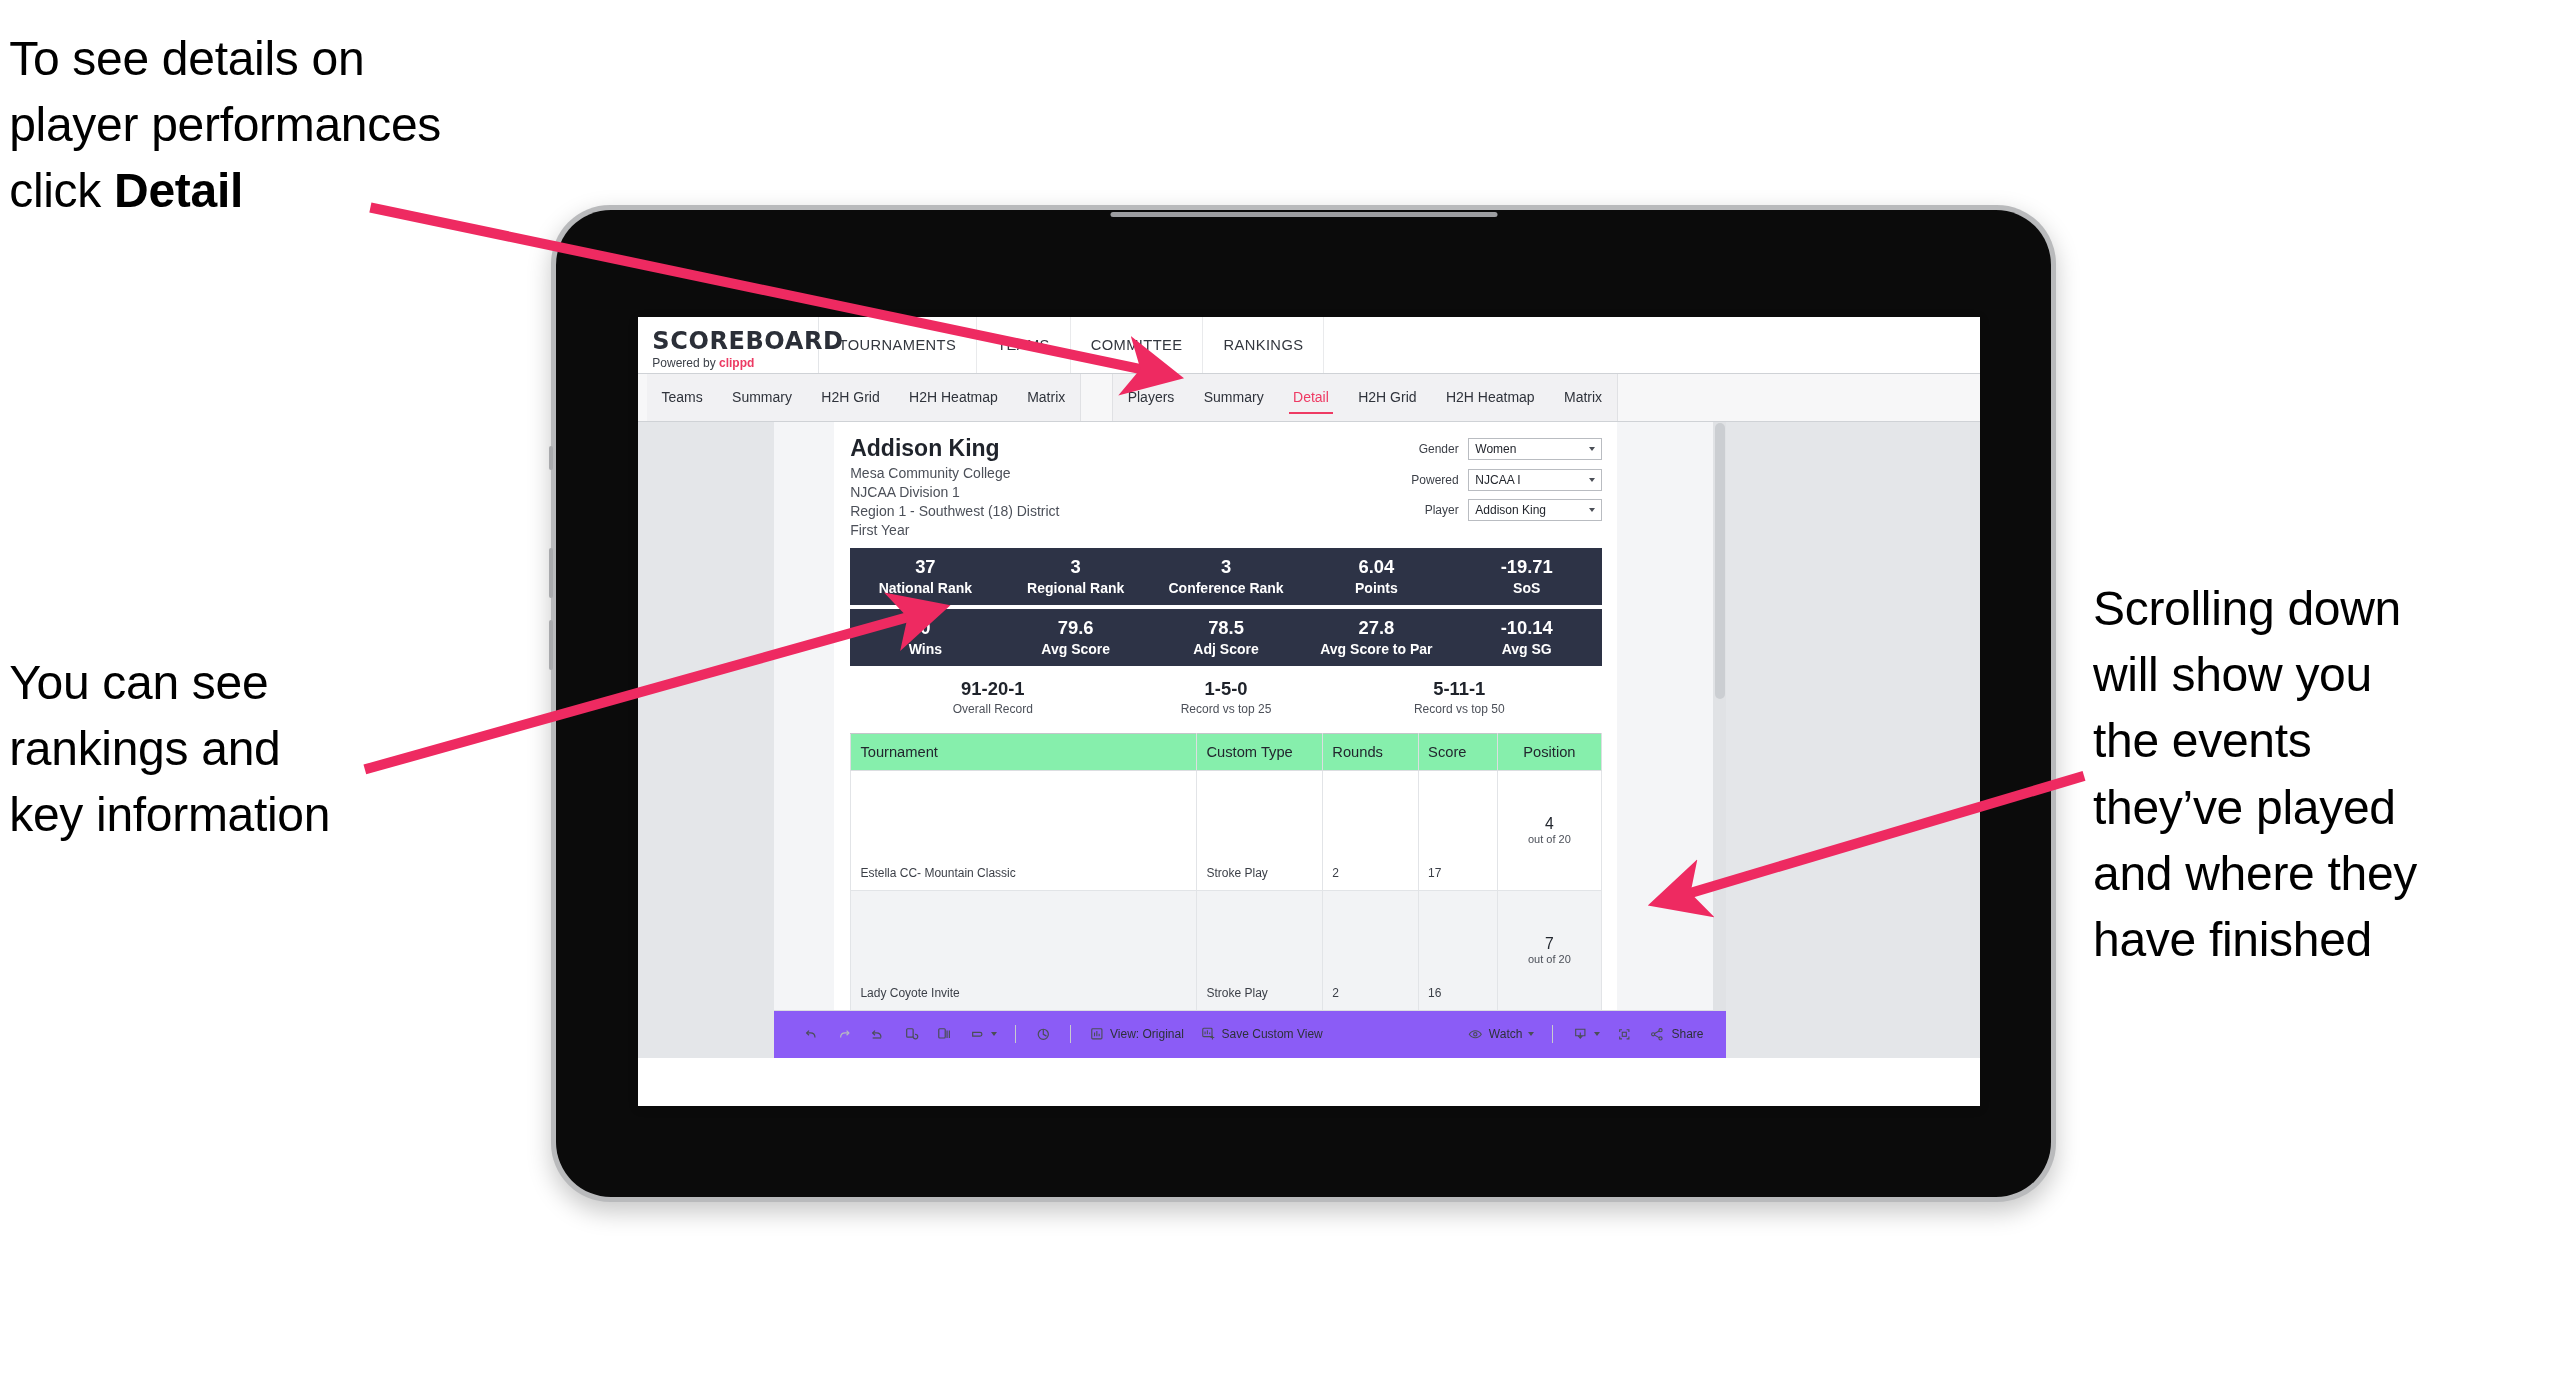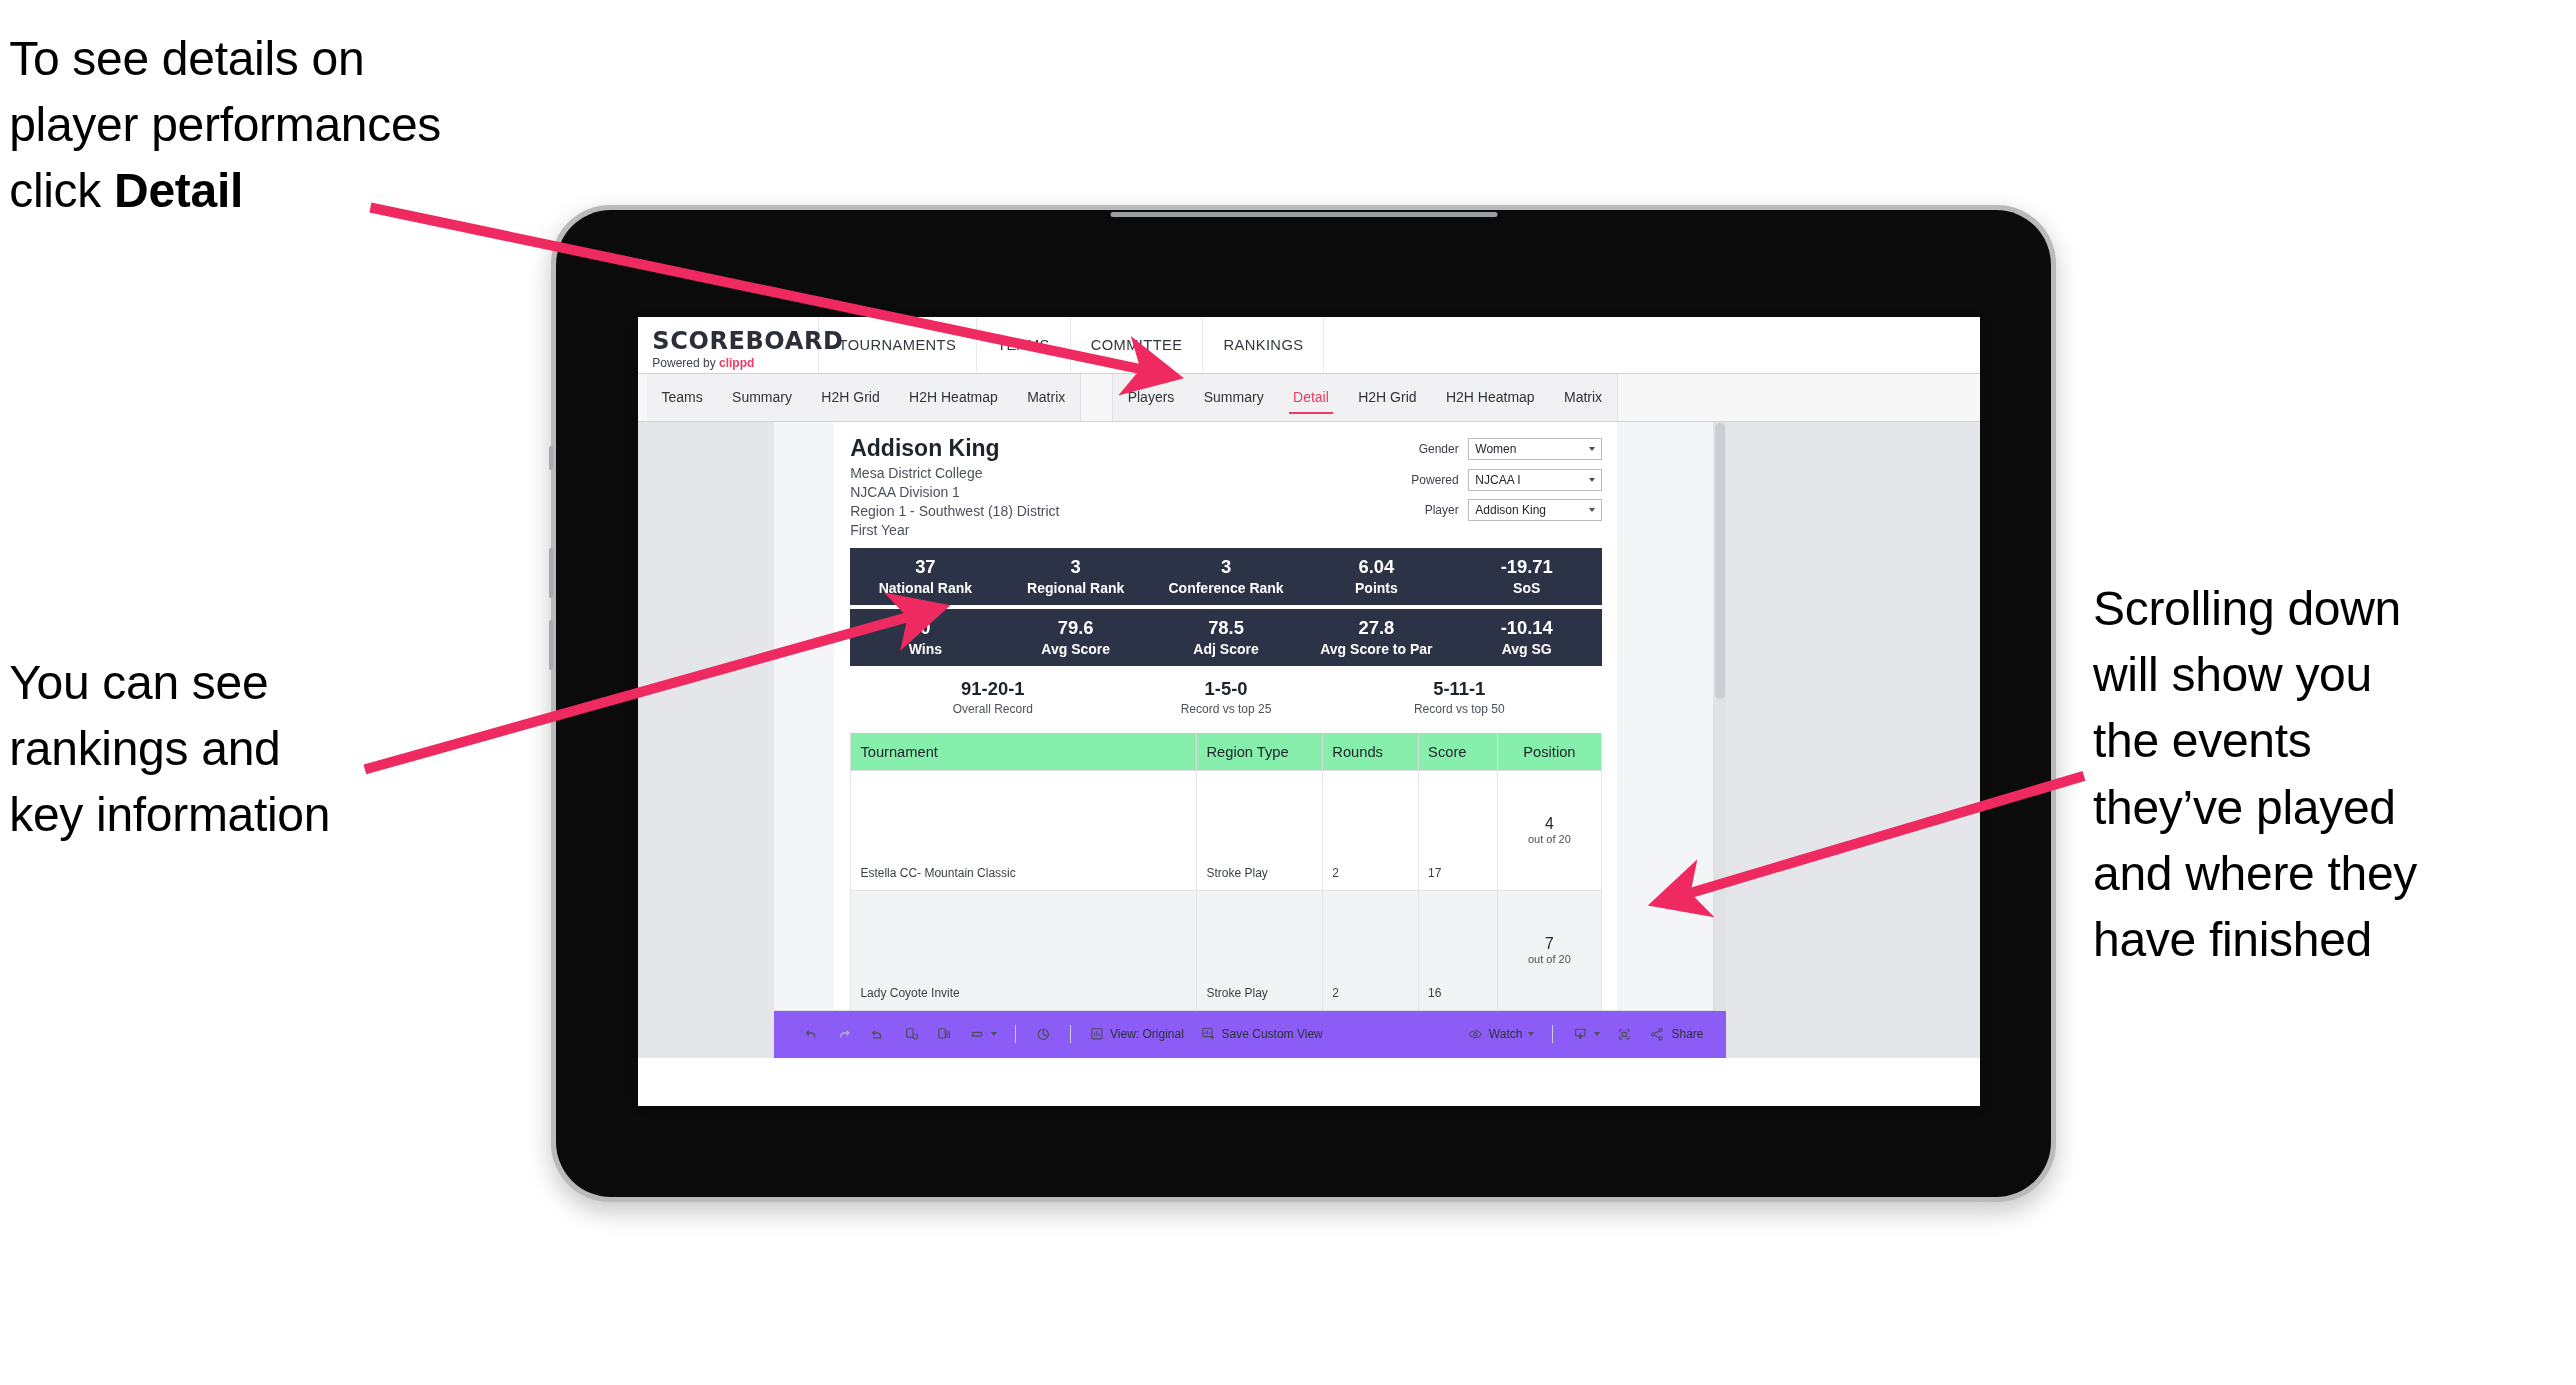--- a/index.html
+++ b/index.html
@@ -478,21 +478,21 @@
         </div>
       </div>
 
       <div id="viz-area">
         <div id="viz-card">
           <div id="viz-inner">
 
             <div id="player-head">
               <div>
                 <div id="player-name">Addison King</div>
-                <div class="player-meta">Mesa District College</div>
+                <div class="player-meta">Mesa Community College</div>
                 <div class="player-meta">NJCAA Division 1</div>
                 <div class="player-meta">Region 1 - Southwest (18) District</div>
                 <div class="player-meta">First Year</div>
               </div>
 
               <div id="filters">
                 <div class="filter-row">
                   <span class="filter-label">Gender</span>
                   <div class="filter-select">
                     <span>Women</span>
@@ -574,21 +574,21 @@
               <div class="rec-cell">
                 <div class="rec-val">5-11-1</div>
                 <div class="rec-lab">Record vs top 50</div>
               </div>
             </div>
 
             <table id="tourney-table">
               <thead>
                 <tr>
                   <th class="col-tour">Tournament</th>
-                  <th class="col-etype">Region Type</th>
+                  <th class="col-etype">Custom Type</th>
                   <th class="col-rounds">Rounds</th>
                   <th class="col-score">Score</th>
                   <th class="col-pos ctr">Position</th>
                 </tr>
               </thead>
               <tbody>
                 <tr>
                   <td>Estella CC- Mountain Classic</td>
                   <td>Stroke Play</td>
                   <td>2</td>

